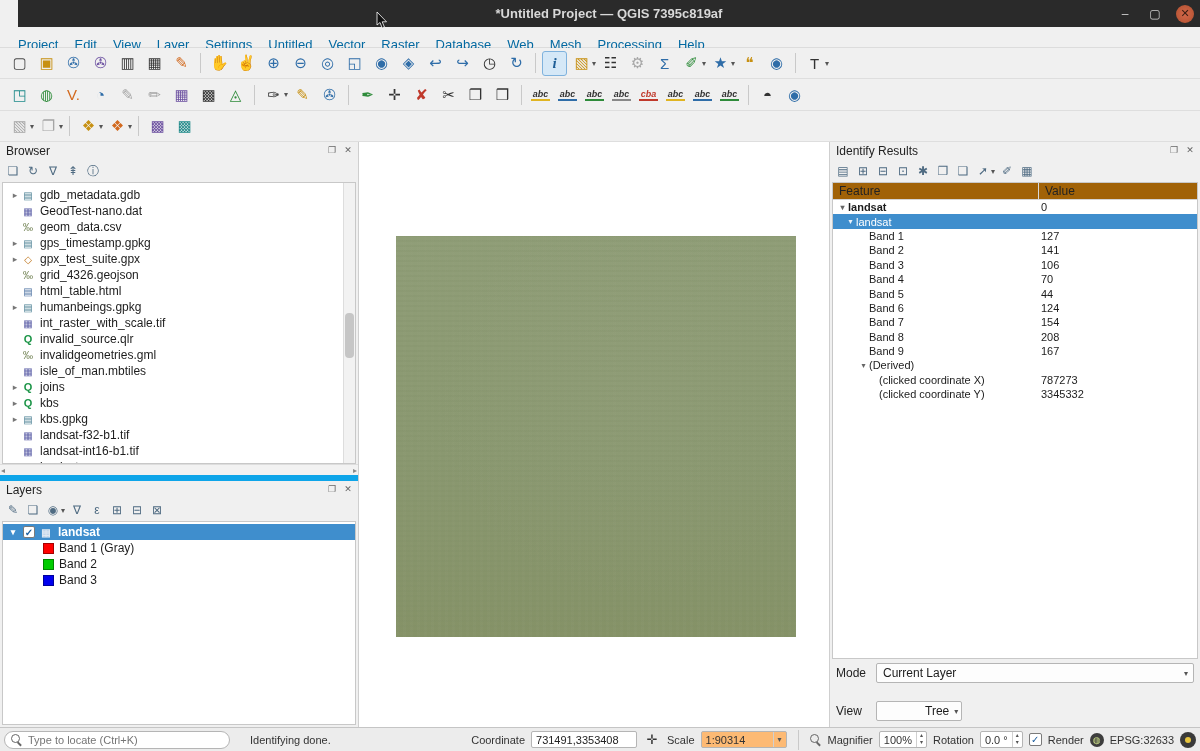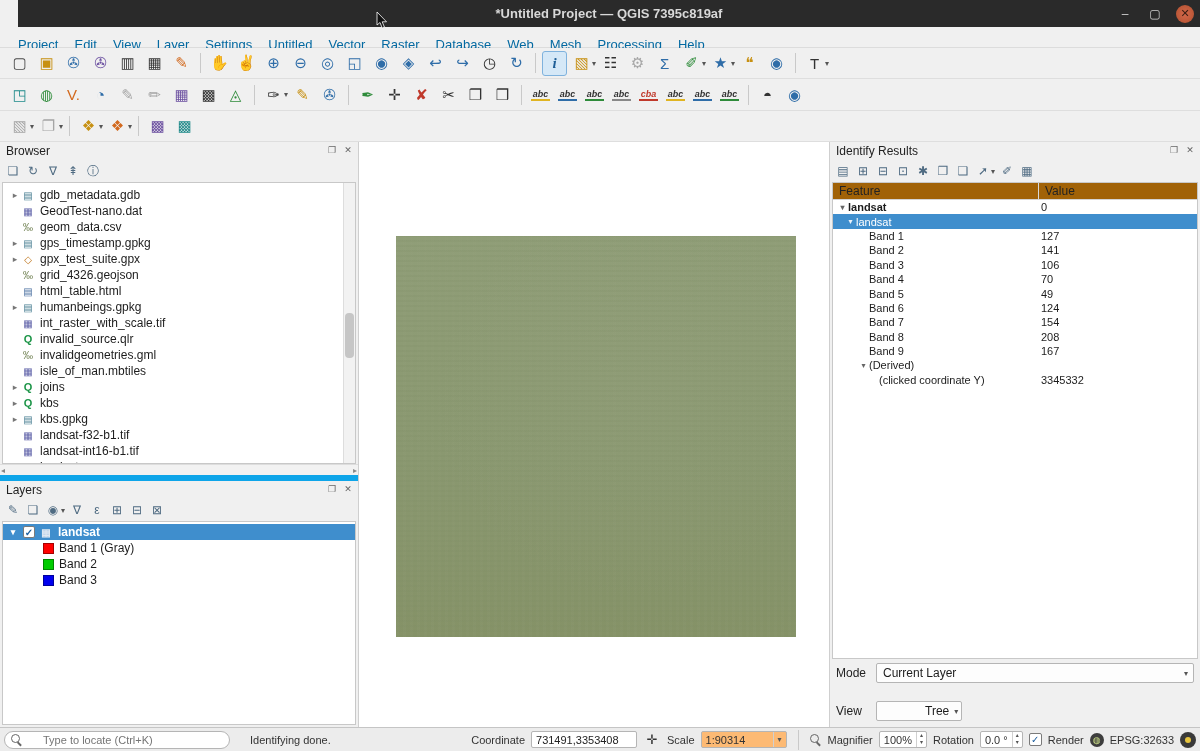--- a/index.html
+++ b/index.html
@@ -95,21 +95,21 @@
   .id-foot { padding:4px 6px 6px 6px; display:flex; flex-direction:column; gap:18px; background:#f0f0f0; }
   .frow { display:flex; align-items:center; gap:8px; font-size:12px; color:#222; }
   .frow .flabel { width:32px; }
   .combo { background:#fdfdfd; border:1px solid #b5b5b5; border-radius:2px; height:20px; display:flex; align-items:center; font-size:12px; color:#1c1c1c; padding-left:6px; position:relative; cursor:pointer; }
   .combo .ca { margin-left:auto; padding:0 5px; font-size:8px; color:#555; }
   .combo.mode { flex:1; }
   .combo.view { width:86px;padding-left:48px; }
 
   
   .statusbar { position:absolute; bottom:0; left:0; right:0; height:24px; background:#ececec; border-top:1px solid #c5c5c5; display:flex; align-items:center; padding:0 4px; font-size:11px; color:#333; gap:6px; }
-  .locate { width:226px; height:18px; background:#fff; border:1px solid #b5b5b5; border-radius:9px; display:flex; align-items:center; padding:0 6px; gap:20px; }
+  .locate { width:226px; height:18px; background:#fff; border:1px solid #b5b5b5; border-radius:9px; display:flex; align-items:center; padding:0 6px; gap:5px; }
   .locate input { border:none; outline:none; flex:1; font-size:11px; font-family:"Liberation Sans",sans-serif; color:#444; background:transparent; }
   .mglass { position:relative; width:12px; height:12px; flex:0 0 12px; }
   .mglass::before { content:""; position:absolute; width:7px; height:7px; border:1.5px solid #666; border-radius:50%; left:0; top:0; }
   .mglass::after { content:""; position:absolute; width:5px; height:1.5px; background:#666; transform:rotate(45deg); left:6px; top:9px; }
   .sb-input { height:17px; background:#fff; border:1px solid #b5b5b5; border-radius:2px; font-size:11px; font-family:"Liberation Sans",sans-serif; color:#222; padding:0 4px; }
   .coord { width:106px; }
   .scale-combo { width:86px; height:17px; background:#fdba74; border:1px solid #b5b5b5; border-radius:2px; display:flex; align-items:center; font-size:11px; }
   .scale-combo .txt { flex:1; padding-left:4px; }
   .scale-combo .ca { font-size:8px; color:#555; padding:0 4px; border-left:1px solid #d0d0d0; height:100%; display:flex; align-items:center; cursor:pointer; }
   .spin { display:flex; height:17px; border:1px solid #b5b5b5; background:#fff; border-radius:2px; }
@@ -491,21 +491,21 @@
         <div class="idrow lv2">
             <span class="f">
               <span>Band 4</span>
             </span>
             <span class="v">70</span>
           </div>
         <div class="idrow lv2">
             <span class="f">
               <span>Band 5</span>
             </span>
-            <span class="v">49</span>
+            <span class="v">44</span>
           </div>
         <div class="idrow lv2">
             <span class="f">
               <span>Band 6</span>
             </span>
             <span class="v">124</span>
           </div>
         <div class="idrow lv2">
             <span class="f">
               <span>Band 7</span>
@@ -524,20 +524,26 @@
             </span>
             <span class="v">167</span>
           </div>
         <div class="idrow lv2a">
           <span class="f">
               <span class="iarr">▾</span>
               <span>(Derived)</span>
             </span>
           <span class="v"></span>
         </div>
+        <div class="idrow lv3">
+            <span class="f">
+              <span>(clicked coordinate X)</span>
+            </span>
+            <span class="v">787273</span>
+          </div>
         <div class="idrow lv3">
             <span class="f">
               <span>(clicked coordinate Y)</span>
             </span>
             <span class="v">3345332</span>
           </div>
       </div>
       <div class="id-foot">
         <div class="frow">
           <span class="flabel">Mode</span>

